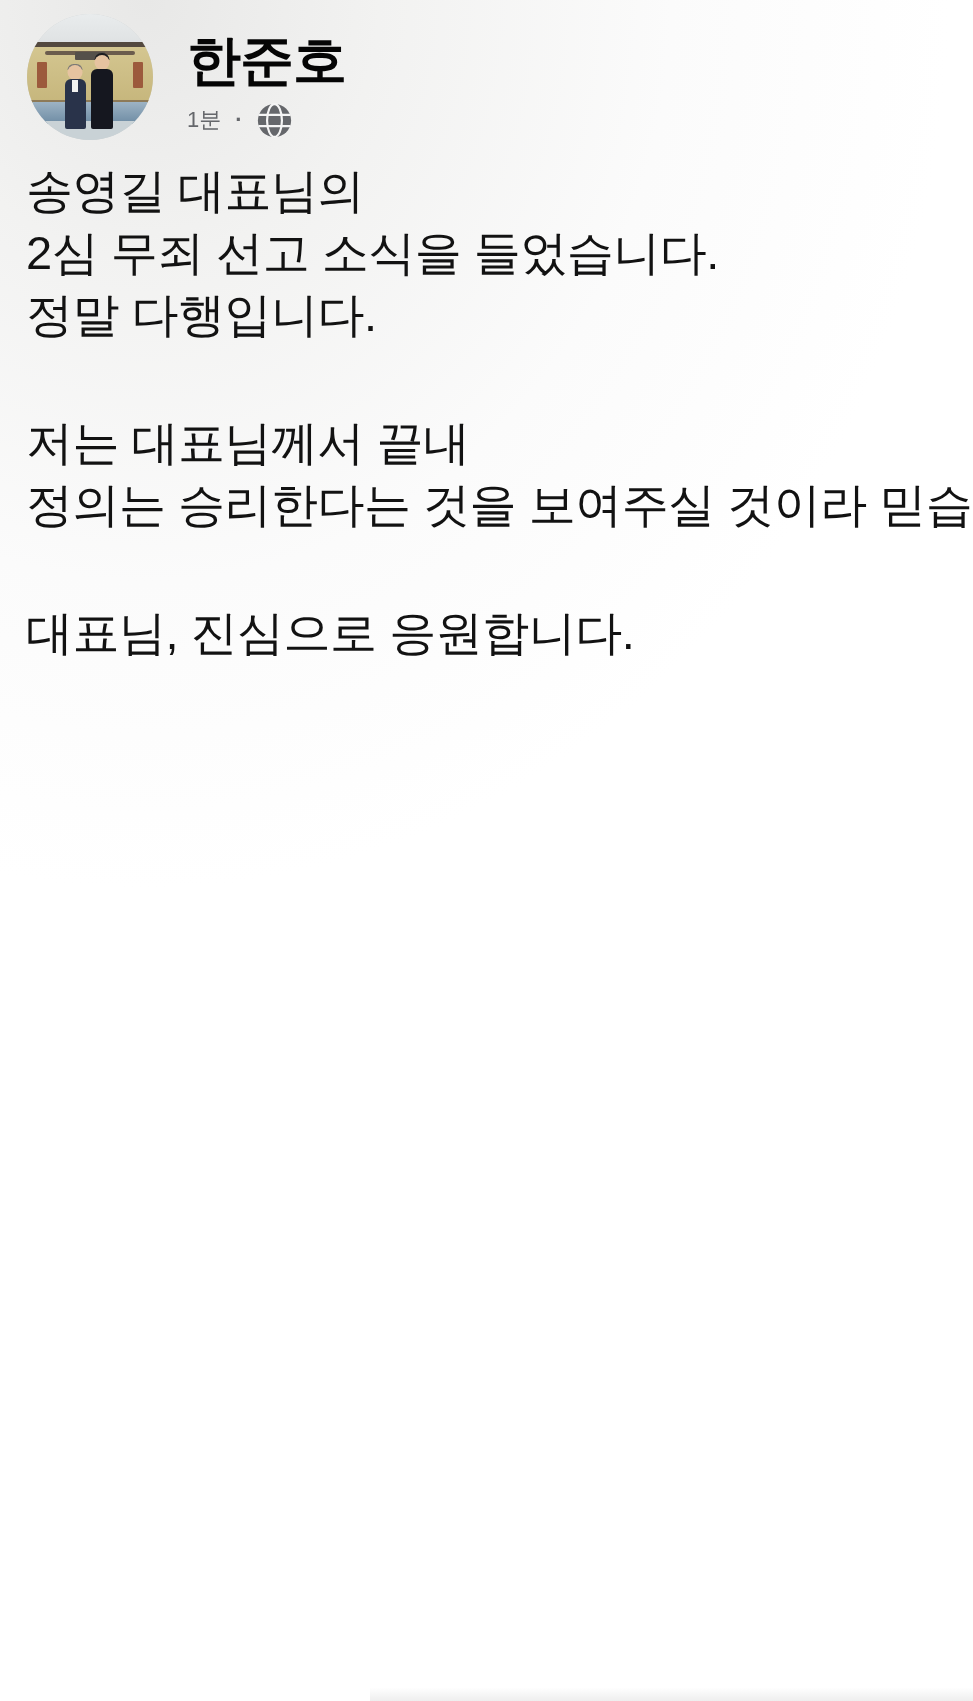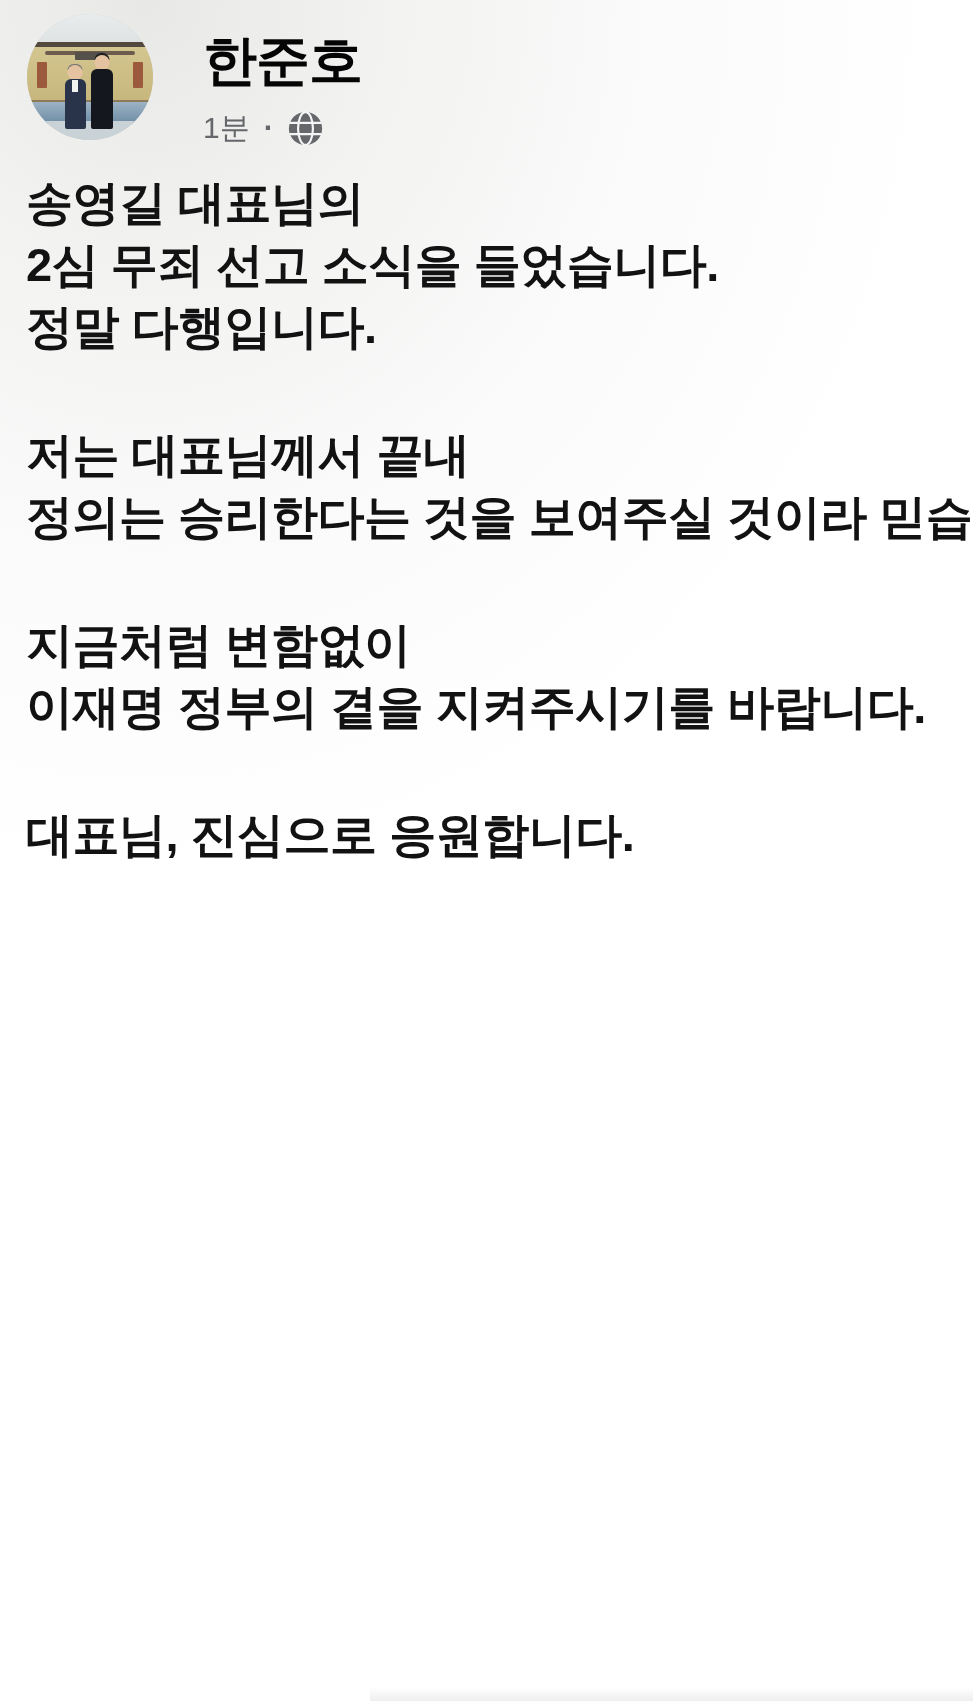--- a/index.html
+++ b/index.html
@@ -13,21 +13,20 @@
       radial-gradient(150% 95% at 15% 0%, #e8e8e7 0%, #f2f2f1 16%, #fbfbfb 36%, #ffffff 55%);
   }
 
   
   .post-header {
     position: absolute;
     top: 14px; left: 27px; right: 20px;
     height: 128px;
     display: flex;
     align-items: flex-start;
-    gap: 16px;
   }
   .avatar {
     position: relative;
     width: 126px; height: 126px;
     border-radius: 50%;
     overflow: hidden;
     flex: 0 0 auto;
     box-shadow: 0 0 0 1px rgba(0,0,0,0.08) inset;
     background: #dfe3e4;
   }
@@ -68,37 +67,36 @@
 
   .header-text { margin-left: 34px; padding-top: 16px; }
   .author-name {
     font-size: 54px;
     font-weight: 700;
     color: #050505;
     line-height: 60px;
     letter-spacing: -1px;
   }
   .meta-row {
-    margin-top: 20px;
+    margin-top: 12px;
     display: flex;
     align-items: center;
     color: #65676b;
-    font-size: 30px;
+    font-size: 22px;
     line-height: 36px;
   }
   .meta-sep { margin: 0 14px; font-weight: 700; }
   .globe { display: inline-flex; width: 35px; height: 35px; }
   .globe svg { width: 100%; height: 100%; }
 
   
   .post-body {
     position: absolute;
-    top: 172px; left: 26px;
+    top: 160px; left: 26px;
     width: 947px;
-    font-weight: bold;
   }
   .post-body p {
     margin: 0 0 66px 0;
     font-size: 47px;
     line-height: 62px;
     letter-spacing: -0.5px;
     color: #121212;
     white-space: pre;
   }
   .post-body p:last-child { margin-bottom: 0; }
@@ -159,19 +157,17 @@
       </div>
     </div>
   </div>
 
   <div class="post-body">
     <p>송영길 대표님의
 2심 무죄 선고 소식을 들었습니다.
 정말 다행입니다.</p>
     <p>저는 대표님께서 끝내
 정의는 승리한다는 것을 보여주실 것이라 믿습니다.</p>
-    <p>지금처럼 변함없이
-이재명 정부의 곁을 지켜주시기를 바랍니다.</p>
     <p>대표님, 진심으로 응원합니다.</p>
   </div>
 
   <div class="bottom-edge-shadow"></div>
 </div>
 
 </body></html>

